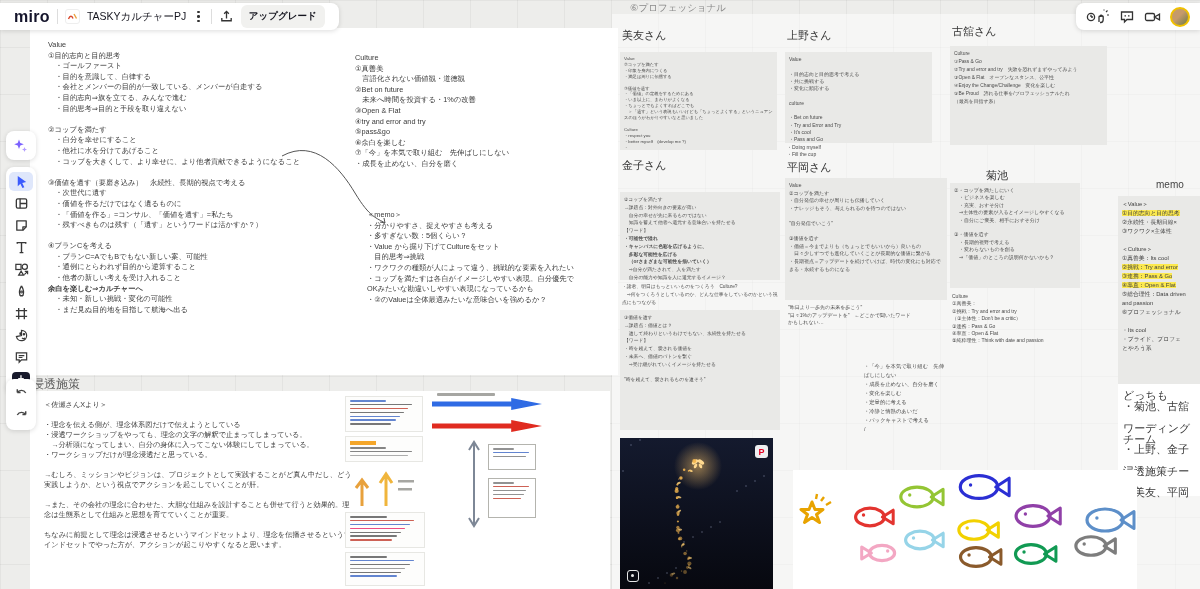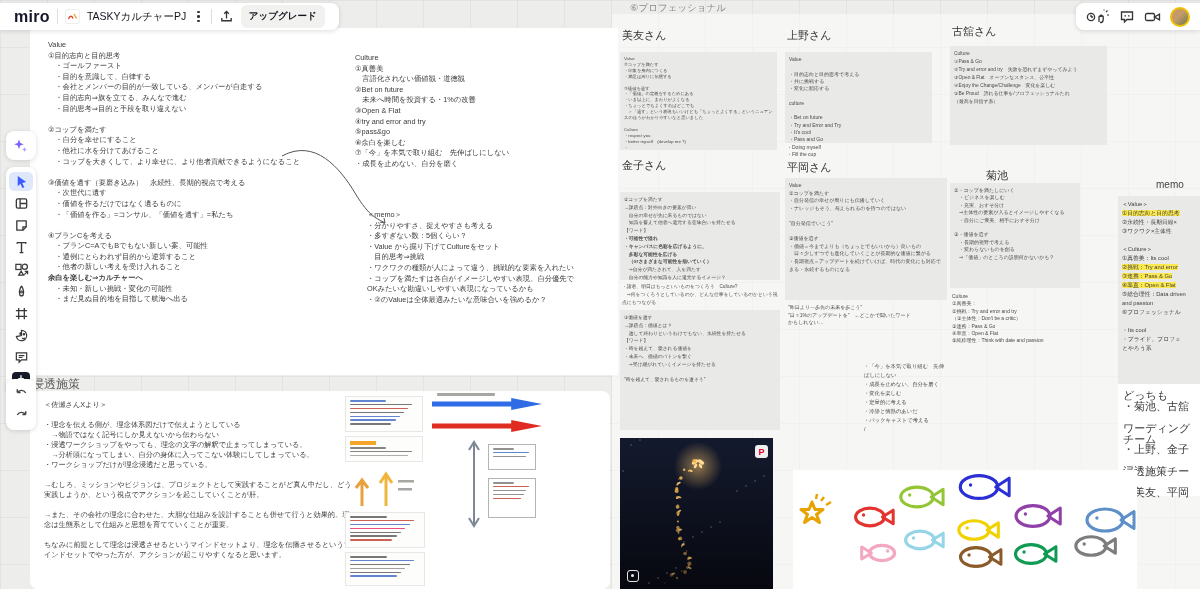--- a/index.html
+++ b/index.html
@@ -86,20 +86,21 @@
         <div class="ln"><span>&nbsp;</span></div>
         <div class="ln"><span>②コップを満たす</span></div>
         <div class="ln"><span>　・自分を幸せにすること</span></div>
         <div class="ln"><span>　・他社に水を分けてあげること</span></div>
         <div class="ln"><span>　・コップを大きくして、より幸せに、より他者貢献できるようになること</span></div>
         <div class="ln"><span>&nbsp;</span></div>
         <div class="ln"><span>③価値を遺す（要磨き込み）　永続性、長期的視点で考える</span></div>
         <div class="ln"><span>　・次世代に遺す</span></div>
         <div class="ln"><span>　・価値を作るだけではなく遺るものに</span></div>
         <div class="ln"><span>　・「価値を作る」=コンサル、「価値を遺す」=私たち</span></div>
+        <div class="ln"><span>　・残すべきものは残す（「遺す」というワードは活かすか？）</span></div>
         <div class="ln"><span>&nbsp;</span></div>
         <div class="ln"><span>④プランCを考える</span></div>
         <div class="ln"><span>　・プランC=AでもBでもない新しい案、可能性</span></div>
         <div class="ln"><span>　・通例にとらわれず目的から逆算すること</span></div>
         <div class="ln"><span>　・他者の新しい考えを受け入れること</span></div>
         <div class="ln"><span class="b">余白を楽しむ⇒カルチャーへ</span></div>
         <div class="ln"><span>　・未知・新しい挑戦・変化の可能性</span></div>
         <div class="ln"><span>　・まだ見ぬ目的地を目指して航海へ出る</span></div>
       </div>
     <div class="doc1-col abs" style="left:325px;top:25px;width:255px;">
@@ -126,26 +127,25 @@
         <div class="ln"><span>OKみたいな勘違いしやすい表現になっているかも</span></div>
         <div class="ln"><span>・②のValueは全体最適みたいな意味合いを強めるか？</span></div>
       </div>
     <svg class="abs" style="left:215px;top:85px;" width="150" height="120" viewBox="0 0 150 120">
       <path d="M37,43 C70,25 95,55 110,80 S132,105 140,110" fill="none" stroke="#555" stroke-width="1"></path>
       <path d="M140,110 l-5,-1 M140,110 l-1,-5" fill="none" stroke="#555" stroke-width="1"></path>
     </svg>
   </div>
 
   <div class="impl-title" style="left:32px;top:376px;">浸透施策</div>
-  <div class="doc" style="left:30px;top:391px;width:580px;height:198px;border-radius:8px;">
+  <div class="doc" style="left:30px;top:391px;width:580px;height:198px;">
     <div class="impl-text abs" style="left:14px;top:9px;width:312px;">
         <div class="ln"><span>＜佐瀬さんXより＞</span></div>
         <div class="ln"><span>&nbsp;</span></div>
         <div class="ln"><span>・理念を伝える側が、理念体系図だけで伝えようとしている</span></div>
-        <div class="ln"><span>　→物語ではなく記号にしか見えないから伝わらない</span></div>
         <div class="ln"><span>・浸透ワークショップをやっても、理念の文字の解釈で止まってしまっている。</span></div>
         <div class="ln"><span>　→分析頭になってしまい、自分の身体に入ってこない体験にしてしまっている。</span></div>
         <div class="ln"><span>・ワークショップだけが理念浸透だと思っている。</span></div>
         <div class="ln"><span>&nbsp;</span></div>
         <div class="ln"><span>→むしろ、ミッションやビジョンは、プロジェクトとして実践することがど真ん中だし、どう実践しようか、という視点でアクションを起こしていくことが肝。</span></div>
         <div class="ln"><span>&nbsp;</span></div>
         <div class="ln"><span>→また、その会社の理念に合わせた、大胆な仕組みを設計することも併せて行うと効果的。理念は生態系として仕組みと思想を育てていくことが重要。</span></div>
         <div class="ln"><span>&nbsp;</span></div>
         <div class="ln"><span>ちなみに前提として理念は浸透させるというマインドセットより、理念を伝播させるというマインドセットでやった方が、アクションが起こりやすくなると思います。</span></div>
       </div>

